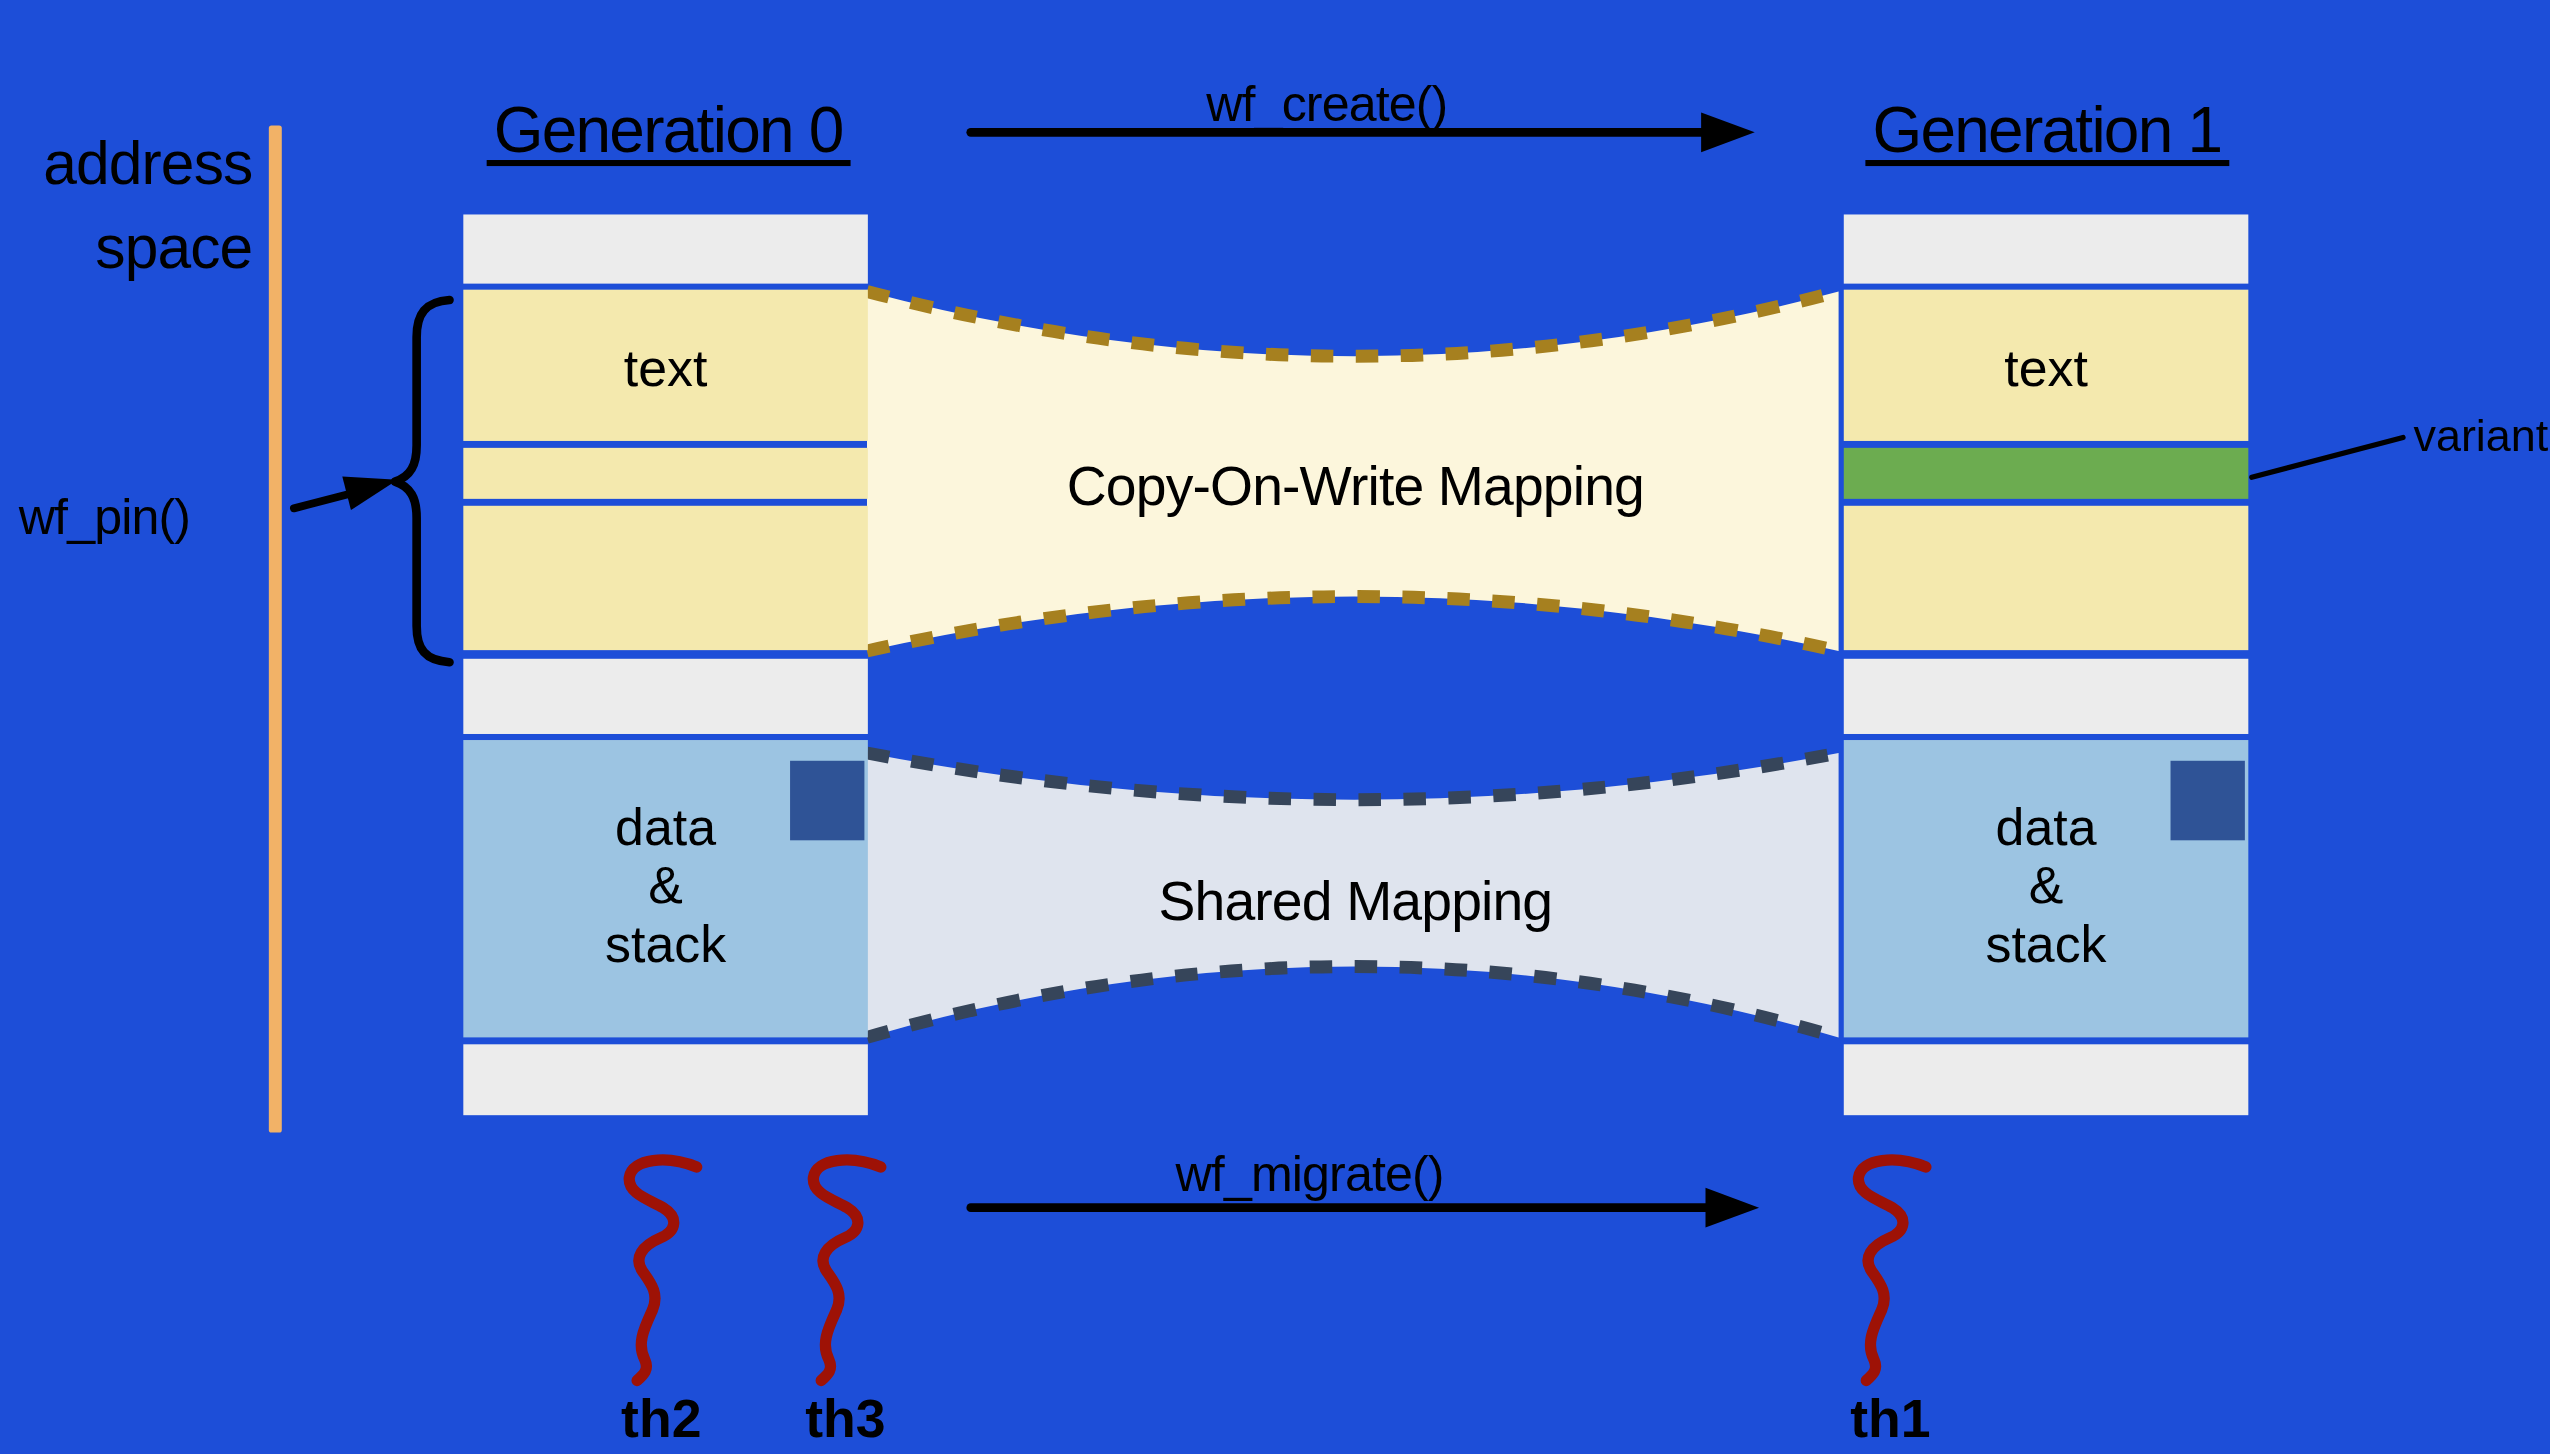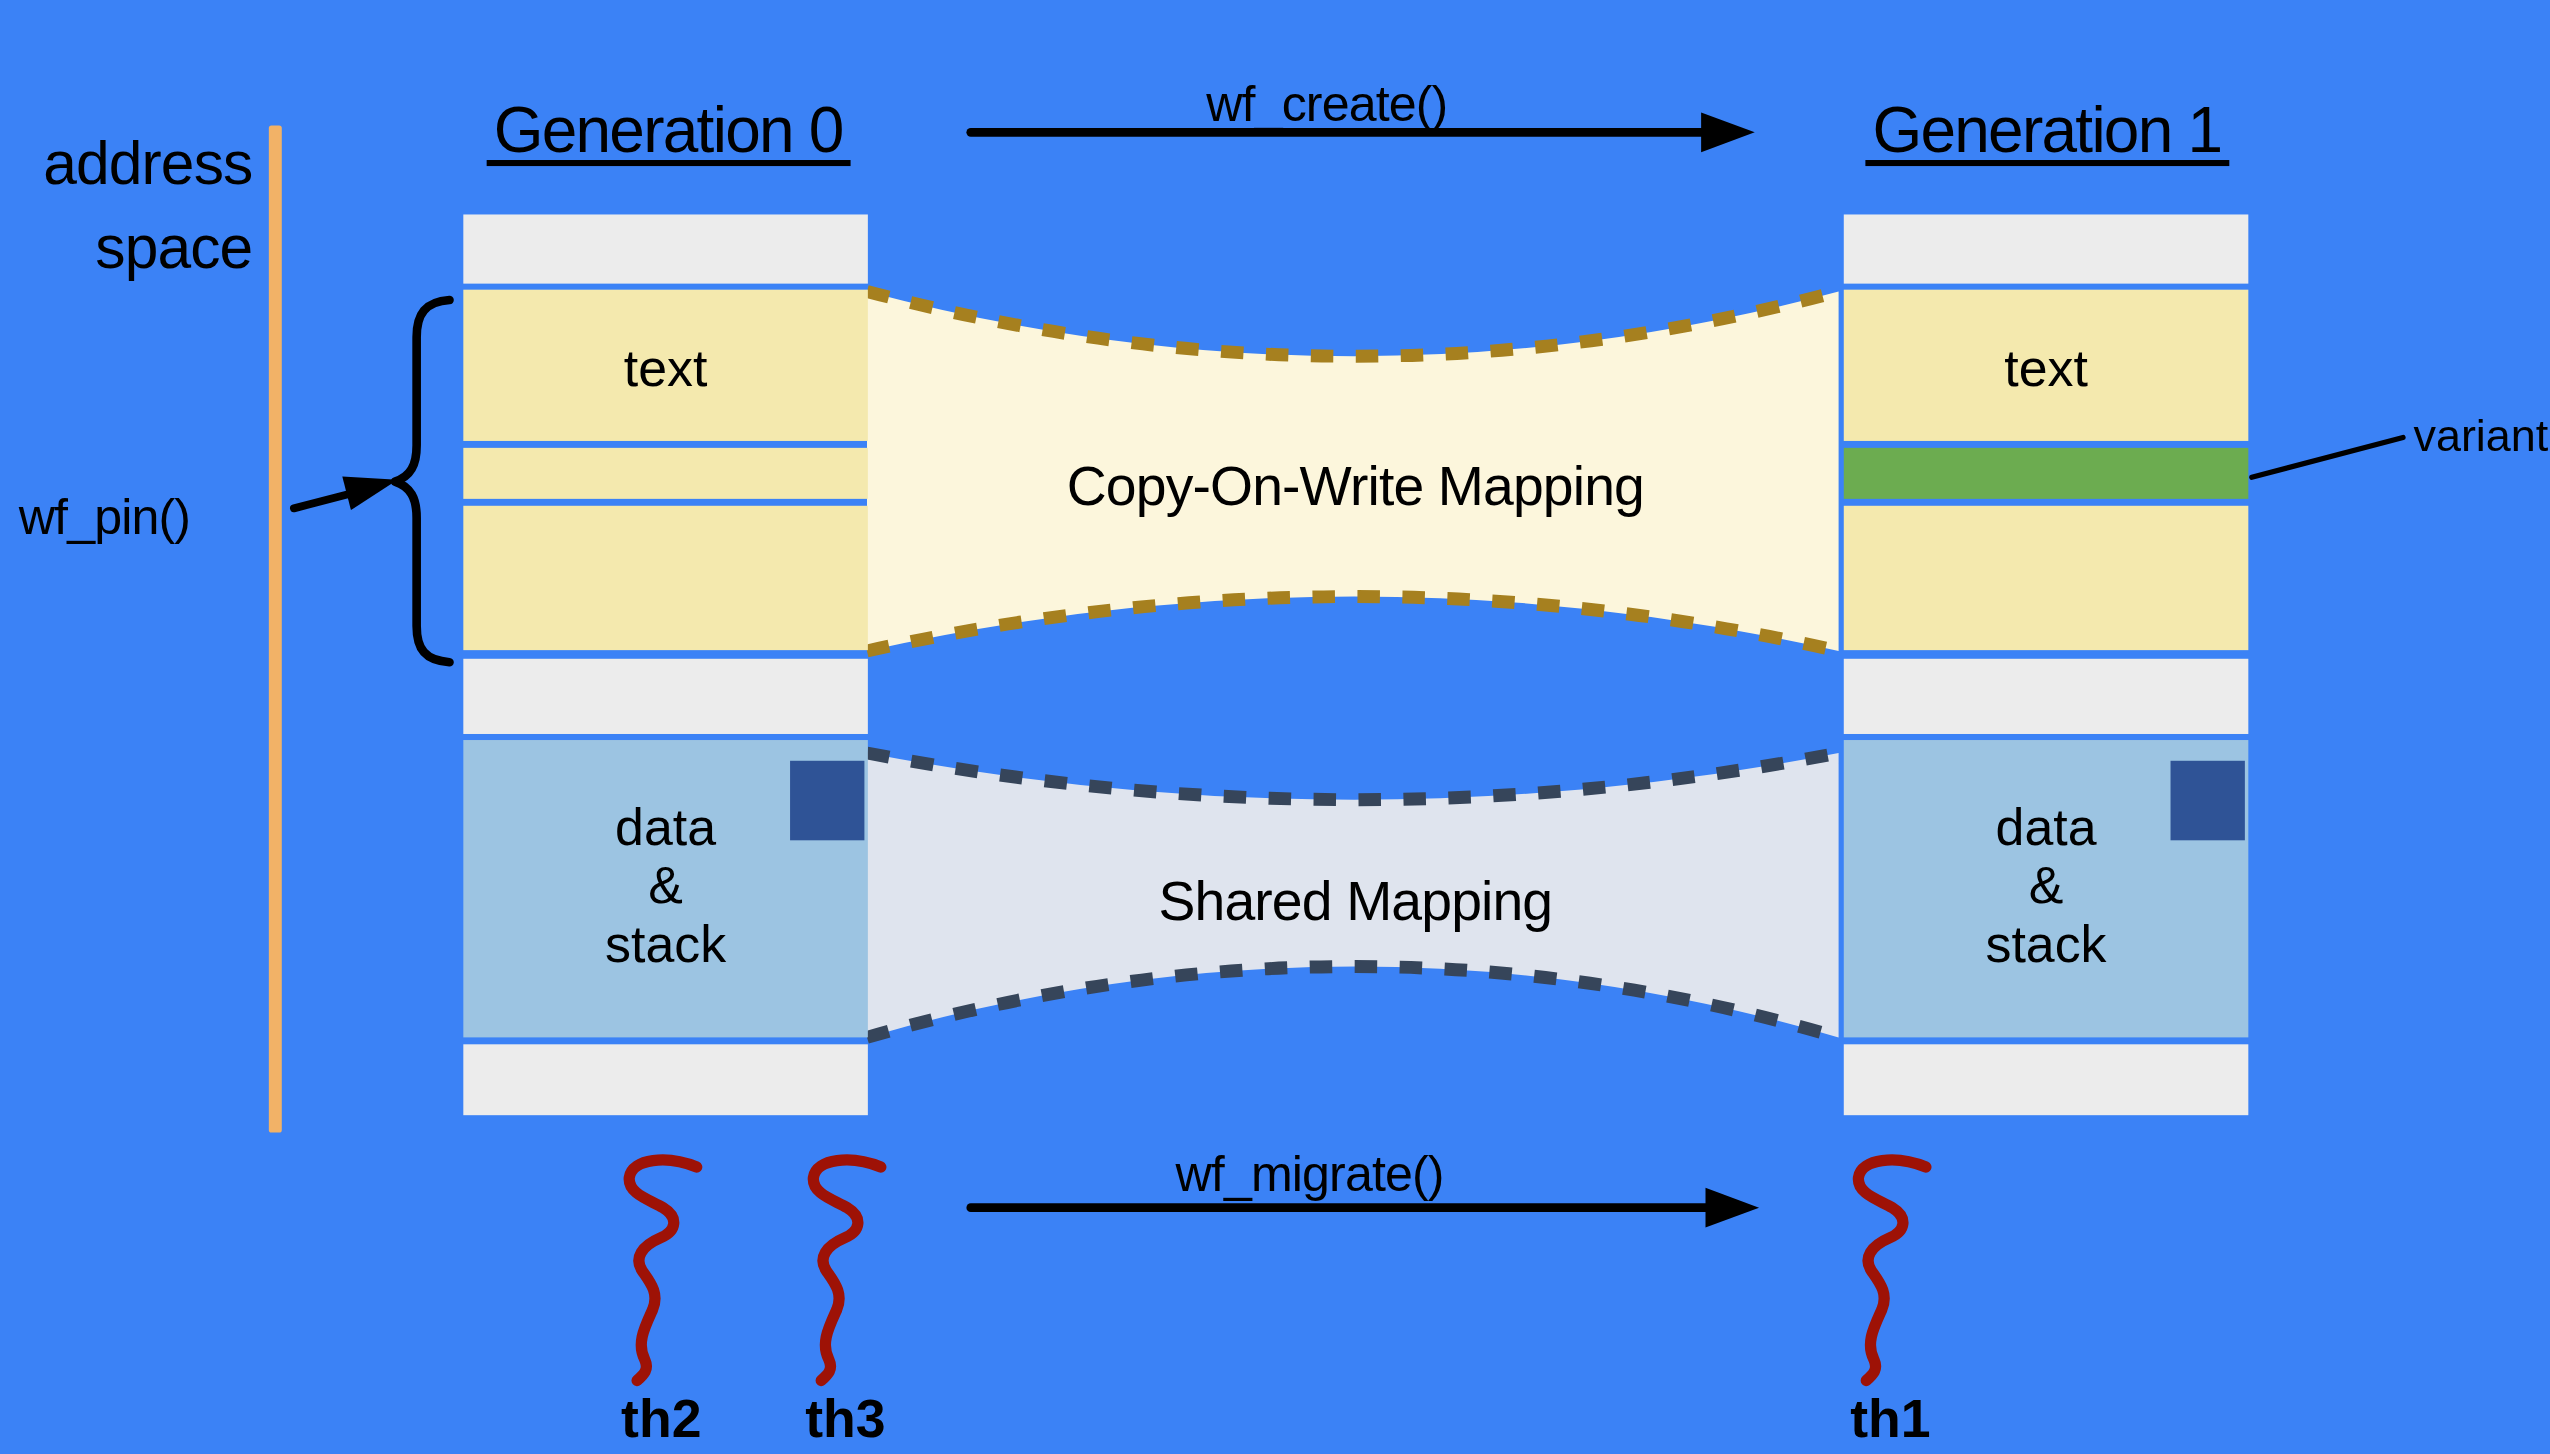--- a/index.html
+++ b/index.html
@@ -1,20 +1,20 @@
 <!DOCTYPE html>
 <html style="font-size:14px"><head>
 <meta charset="utf-8">
 <style>
   html, body { margin: 0; padding: 0; background: #ffffff; }
   .stage {
     position: relative;
     width: 2550px;
     height: 1455px;
-    background: #3b82f6;
+    background: #1d4ed8;
     overflow: hidden;
     font-family: "Liberation Sans", sans-serif;
   }
   svg { display: block; position: absolute; inset: 0; }
   text {
     font-family: "Liberation Sans", sans-serif;
     fill: #000000;
   }
   .fs-title   { font-size: 74px; letter-spacing: -2px; }
   .fs-fn      { font-size: 58px; letter-spacing: -1px; }

